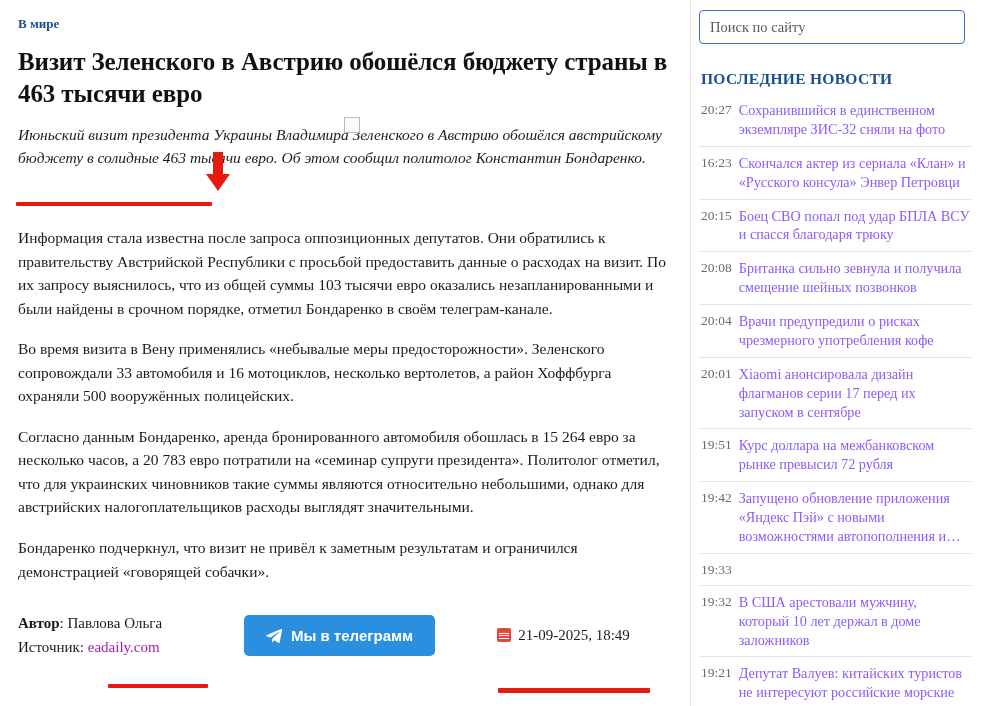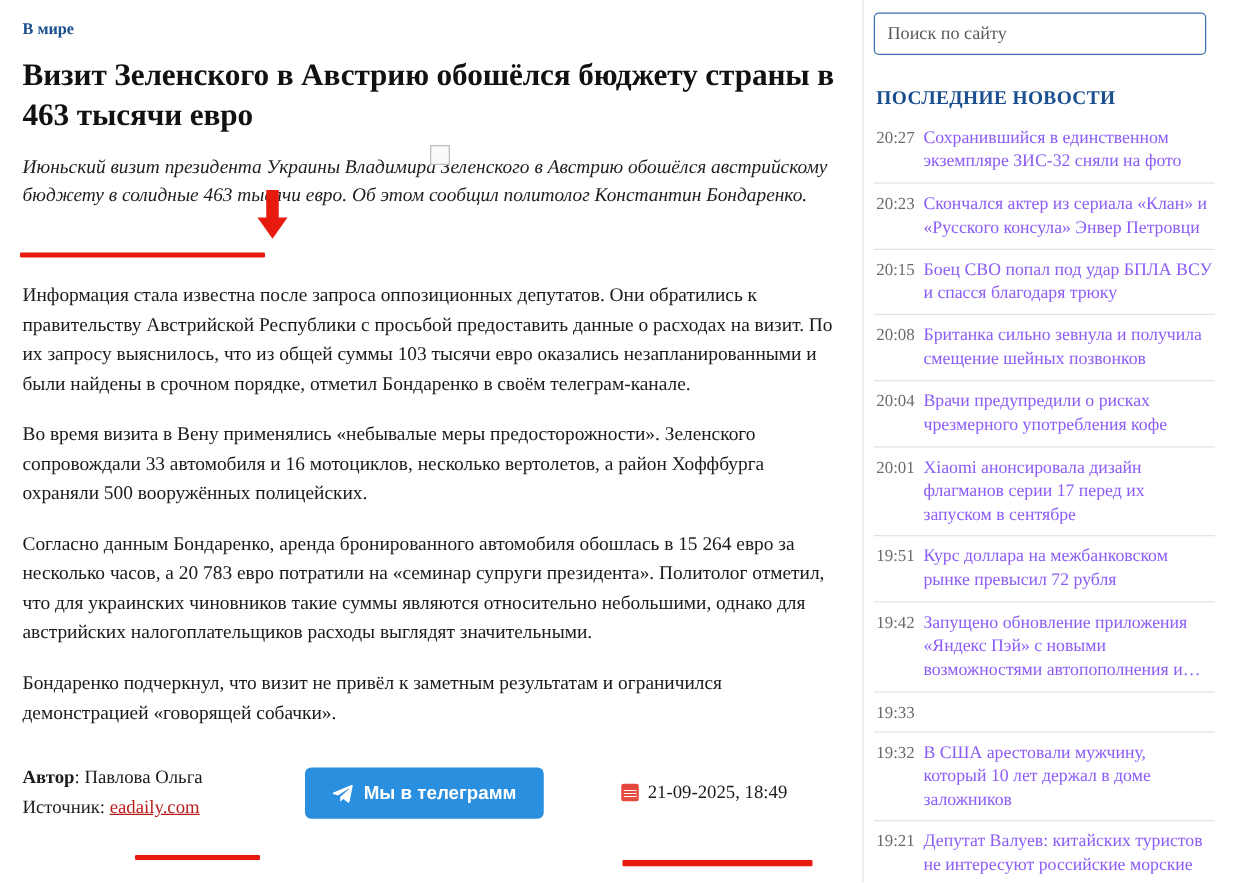--- a/index.html
+++ b/index.html
@@ -104,22 +104,21 @@
     position: relative;
   }
   .meta-left {
     font-size: 15px;
     line-height: 1.6;
     color: #1b1b1b;
     width: 220px;
   }
   .meta-left b { font-weight: bold; }
   .meta-left a {
-    color: #b91c1c;
-    text-decoration: underline;
+    color: #a21caf;
     text-align: right;
   }
   .tg-button {
     display: inline-flex;
     align-items: flex-end;
     gap: 8px;
     background: #2b8fe0;
     color: #fff;
     border: none;
     border-radius: 5px;
@@ -267,21 +266,21 @@
     <input class="search-box" type="text" placeholder="Поиск по сайту" style="">
 
     <div class="side-title">ПОСЛЕДНИЕ НОВОСТИ</div>
 
     <ul class="news-list">
       <li class="news-item">
         <span class="news-time">20:27</span>
         <a class="news-link">Сохранившийся в единственном экземпляре ЗИС-32 сняли на фото</a>
       </li>
       <li class="news-item">
-        <span class="news-time">20:23</span>
+        <span class="news-time">16:23</span>
         <a class="news-link">Скончался актер из сериала «Клан» и «Русского консула» Энвер Петровци</a>
       </li>
       <li class="news-item">
         <span class="news-time">20:15</span>
         <a class="news-link">Боец СВО попал под удар БПЛА ВСУ и спасся благодаря трюку</a>
       </li>
       <li class="news-item">
         <span class="news-time">20:08</span>
         <a class="news-link">Британка сильно зевнула и получила смещение шейных позвонков</a>
       </li>

